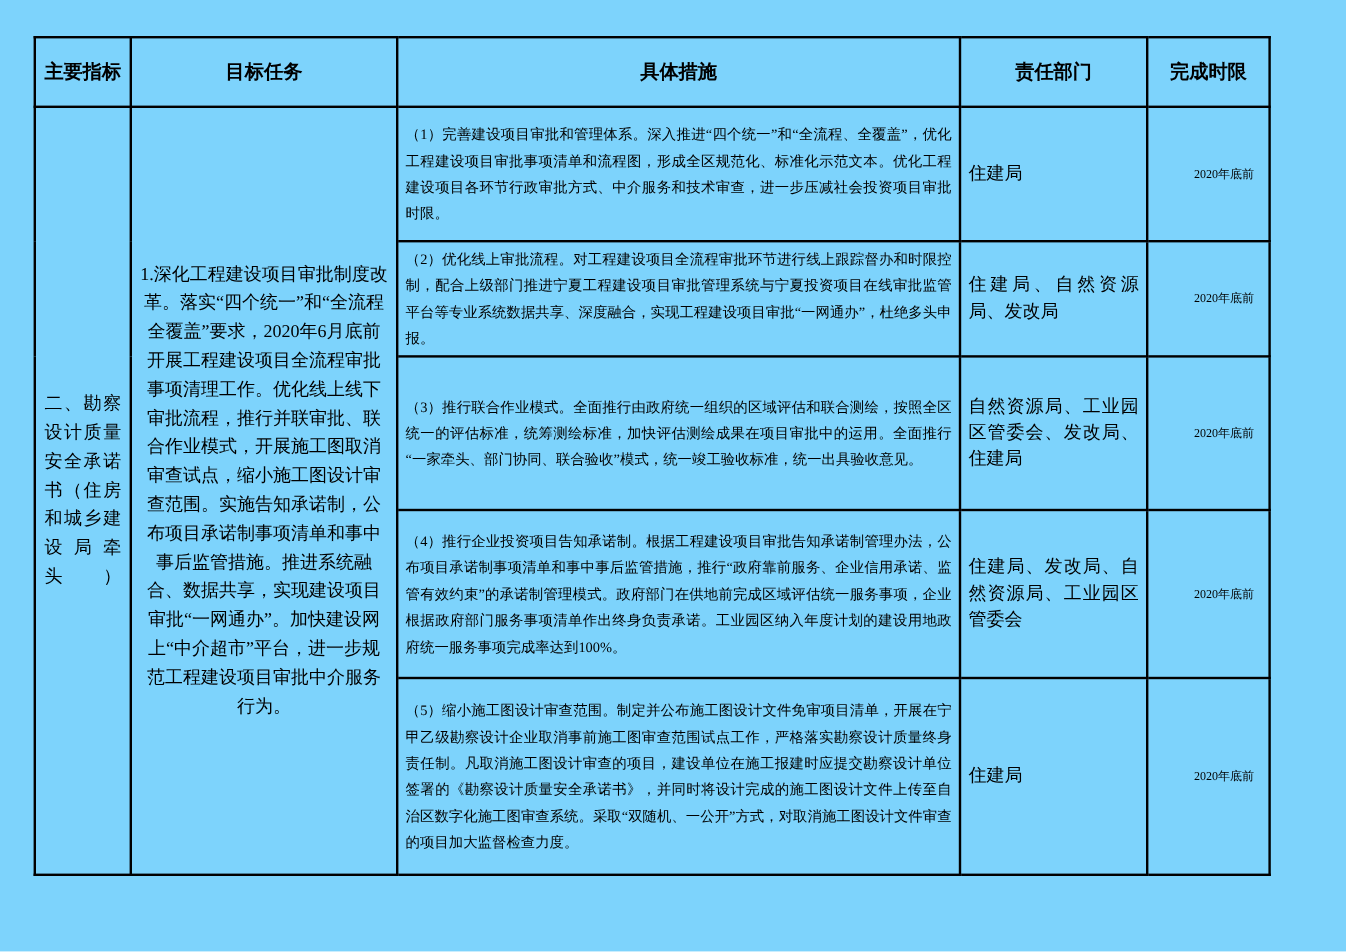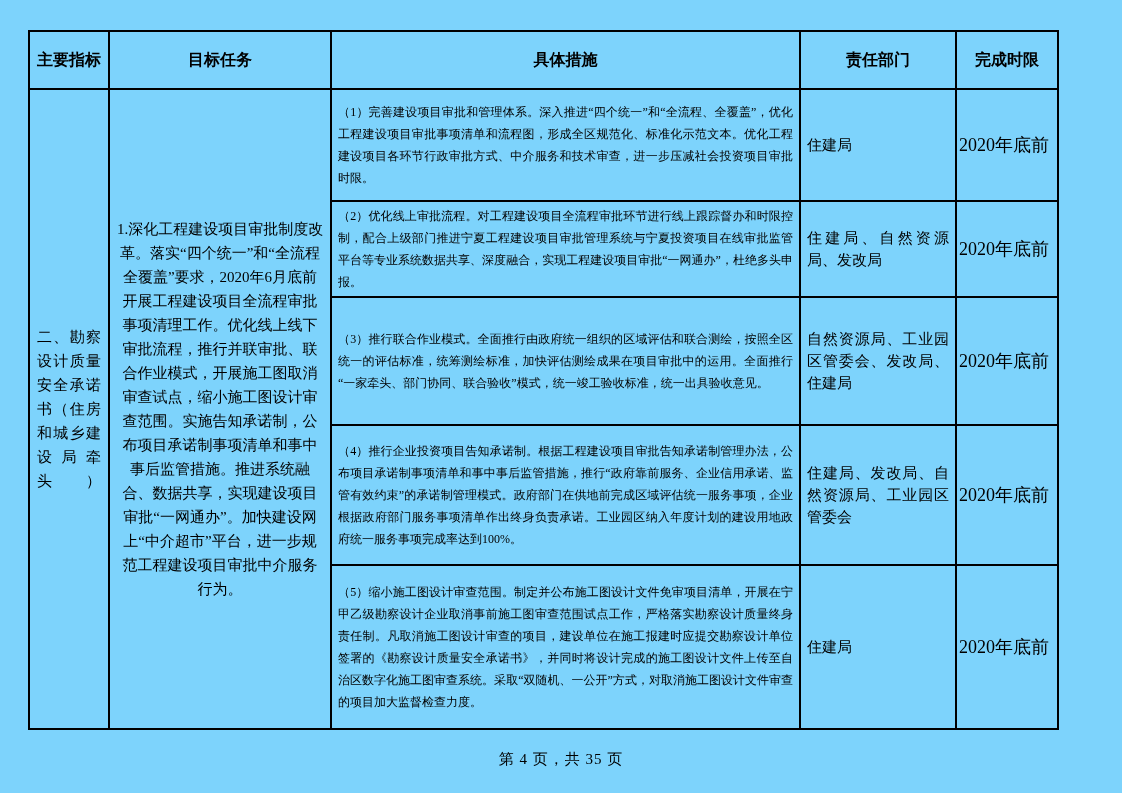--- a/index.html
+++ b/index.html
@@ -59,23 +59,23 @@
     text-align: justify;
     padding: 3px 6px;
   }
   td.department {
     font-size: 15px;
     line-height: 22px;
     text-align: justify;
     padding: 3px 6px;
   }
   td.deadline {
-    font-size: 18px;
-    text-align: left;
-    padding: 2px;
+    font-size: 10px;
+    text-align: right;
+    padding: 12px;
   }
   .footer {
     position: absolute;
     left: 0;
     top: 750px;
     width: 100%;
     text-align: center;
     font-size: 15px;
     letter-spacing: 1px;
     color: #000000;
@@ -125,15 +125,14 @@
       <td class="deadline">2020年底前</td>
     </tr>
     <tr style="height:164px">
       <td class="measure">（5）缩小施工图设计审查范围。制定并公布施工图设计文件免审项目清单，开展在宁甲乙级勘察设计企业取消事前施工图审查范围试点工作，严格落实勘察设计质量终身责任制。凡取消施工图设计审查的项目，建设单位在施工报建时应提交勘察设计单位签署的《勘察设计质量安全承诺书》，并同时将设计完成的施工图设计文件上传至自治区数字化施工图审查系统。采取“双随机、一公开”方式，对取消施工图设计文件审查的项目加大监督检查力度。</td>
       <td class="department">住建局</td>
       <td class="deadline">2020年底前</td>
     </tr>
   </tbody>
     </table>
 
-  <div class="footer">第 4 页，共 35 页</div>
 
 </div>
 
 </body></html>

